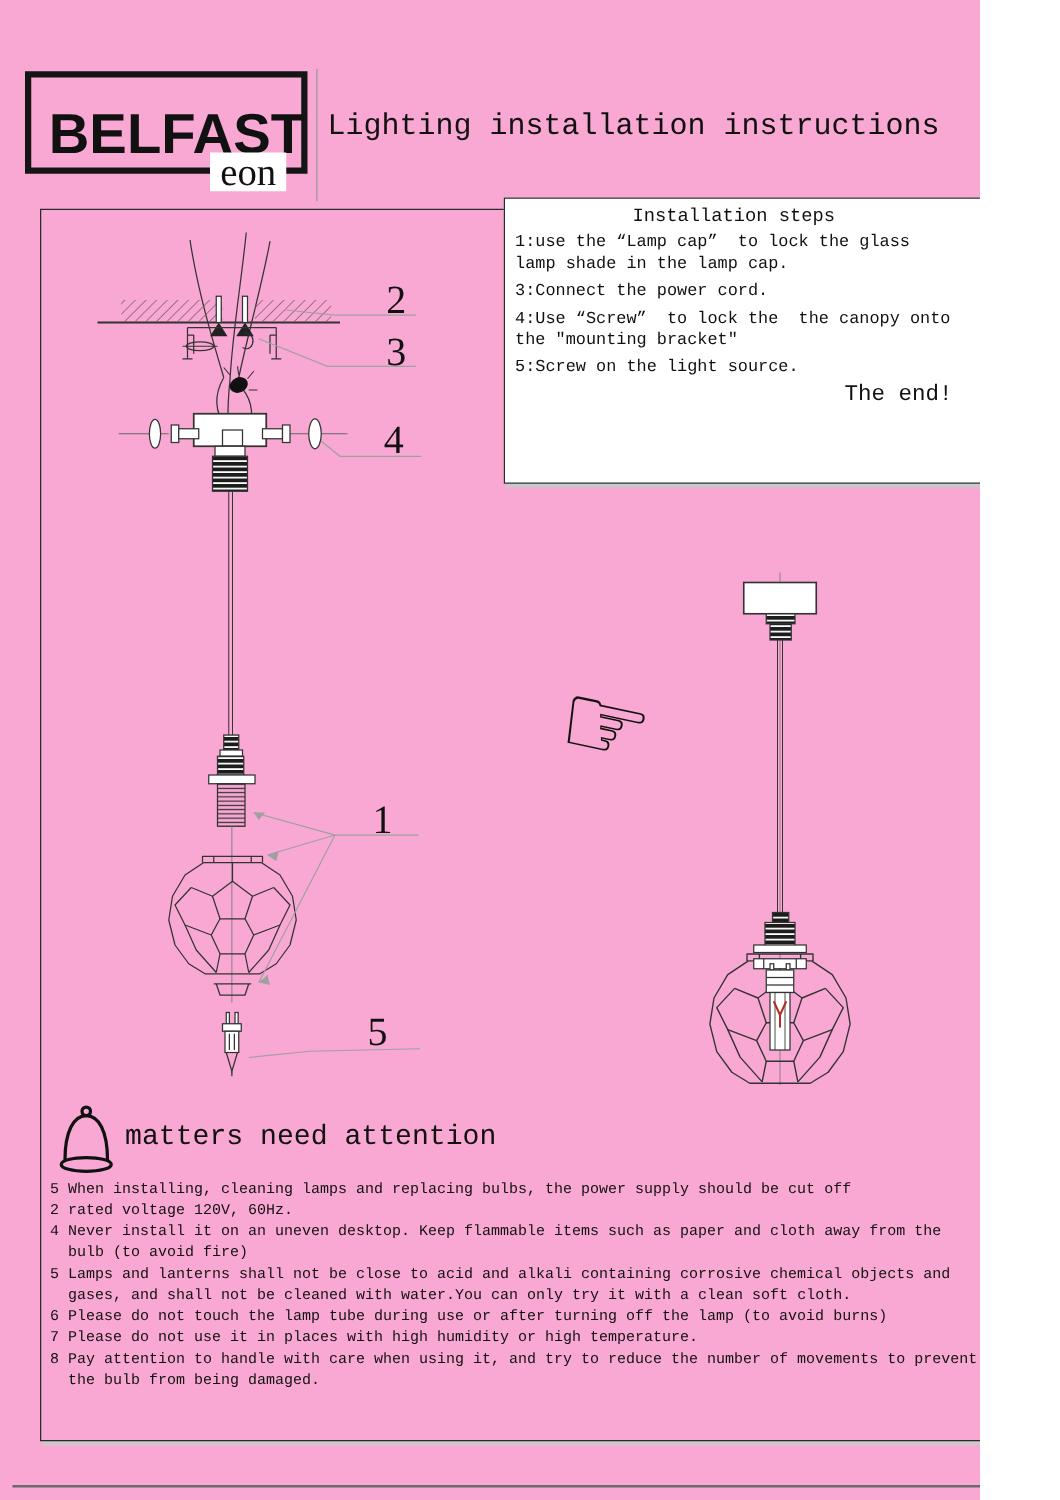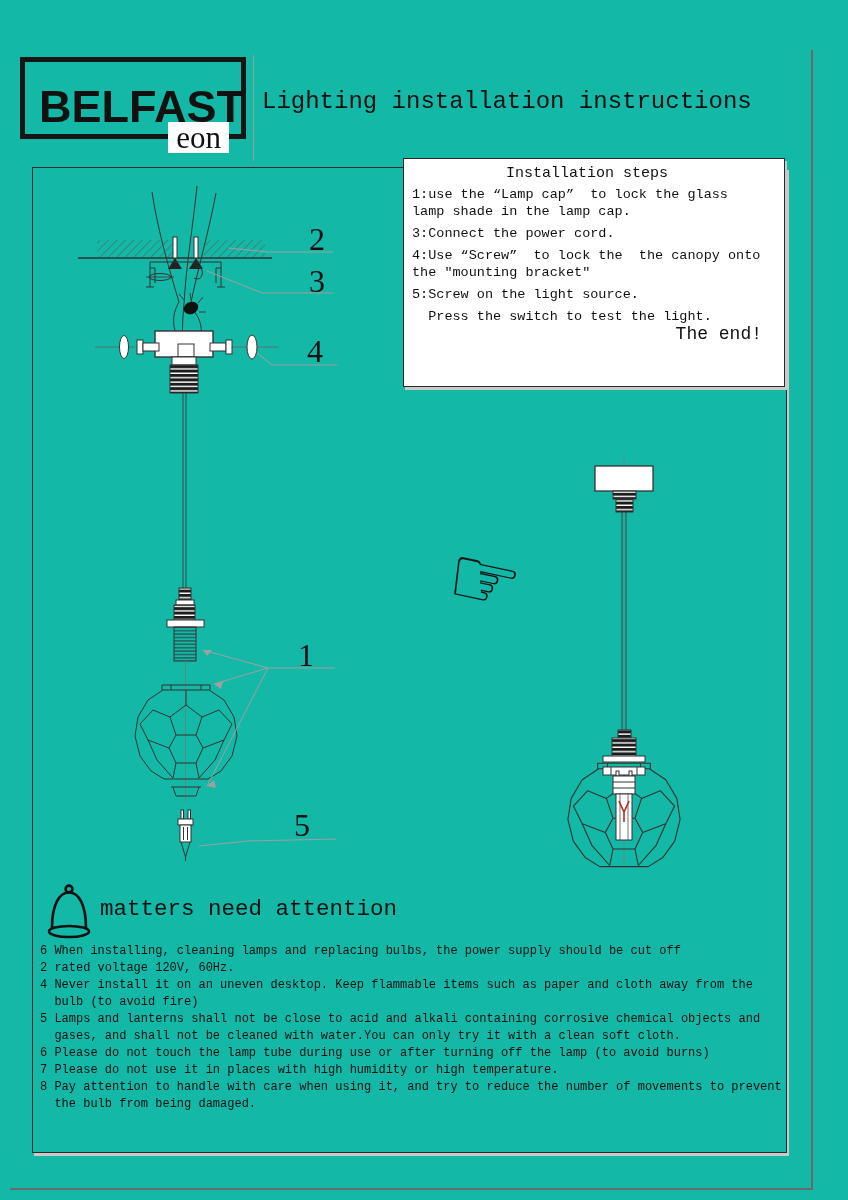--- a/index.html
+++ b/index.html
@@ -1,16 +1,16 @@
 <!DOCTYPE html>
 <html><head>
 <meta charset="utf-8">
 <style>
   html,body{margin:0;padding:0;background:#fff;}
-  .page{position:relative;width:848px;height:1200px;background:#14b8a6;overflow:hidden;
+  .page{position:relative;width:784px;height:1200px;background:#f9a8d4;overflow:hidden;
         font-family:"Liberation Mono",monospace;color:#111;}
 
   
   .logo-box{position:absolute;left:20px;top:57px;width:226px;height:82px;
             border:5px solid #151515;box-sizing:border-box;}
   .logo-text{position:absolute;left:14px;top:22px;font-family:"Liberation Sans",sans-serif;
              font-weight:bold;font-size:45px;line-height:1;letter-spacing:0;}
   .logo-eon{position:absolute;right:12px;bottom:-19px;background:#fff;padding:0 8px;
             font-family:Liberation Serif, serif;font-size:31px;line-height:1;}
   .header-divider{position:absolute;left:253px;top:55px;width:1px;height:106px;background:#9a9a9a;}
@@ -215,34 +215,33 @@
   </svg>
 
   <div class="steps-box">
     <div class="steps-title">Installation steps</div>
     <p class="step">1:use the “Lamp cap”  to lock the glass
 lamp shade in the lamp cap.</p>
     <p class="step">3:Connect the power cord.</p>
     <p class="step">4:Use “Screw”  to lock the  the canopy onto
 the ″mounting bracket″</p>
     <p class="step">5:Screw on the light source.</p>
-    <p class="steps-press">  Press the switch to test the light.</p>
     <p class="steps-end">The end!</p>
   </div>
 
   <svg class="att-bell" width="50" height="60" viewBox="0 0 50 60">
     <g fill="none" stroke="#111" stroke-width="2.6">
       <circle cx="25" cy="6" r="3.4"></circle>
       <path d="M8,45 C8,22 15,9.5 25,9.5 C35,9.5 42,22 42,45"></path>
       <ellipse cx="25" cy="48.5" rx="20" ry="5.5"></ellipse>
     </g>
   </svg>
   <div class="att-title">matters need attention</div>
   <div class="att-list">
-    <p class="att-item">6 When installing, cleaning lamps and replacing bulbs, the power supply should be cut off</p>
+    <p class="att-item">5 When installing, cleaning lamps and replacing bulbs, the power supply should be cut off</p>
     <p class="att-item">2 rated voltage 120V, 60Hz.</p>
     <p class="att-item">4 Never install it on an uneven desktop. Keep flammable items such as paper and cloth away from the
   bulb (to avoid fire)</p>
     <p class="att-item">5 Lamps and lanterns shall not be close to acid and alkali containing corrosive chemical objects and
   gases, and shall not be cleaned with water.You can only try it with a clean soft cloth.</p>
     <p class="att-item">6 Please do not touch the lamp tube during use or after turning off the lamp (to avoid burns)</p>
     <p class="att-item">7 Please do not use it in places with high humidity or high temperature.</p>
     <p class="att-item">8 Pay attention to handle with care when using it, and try to reduce the number of movements to prevent
   the bulb from being damaged.</p>
   </div>

